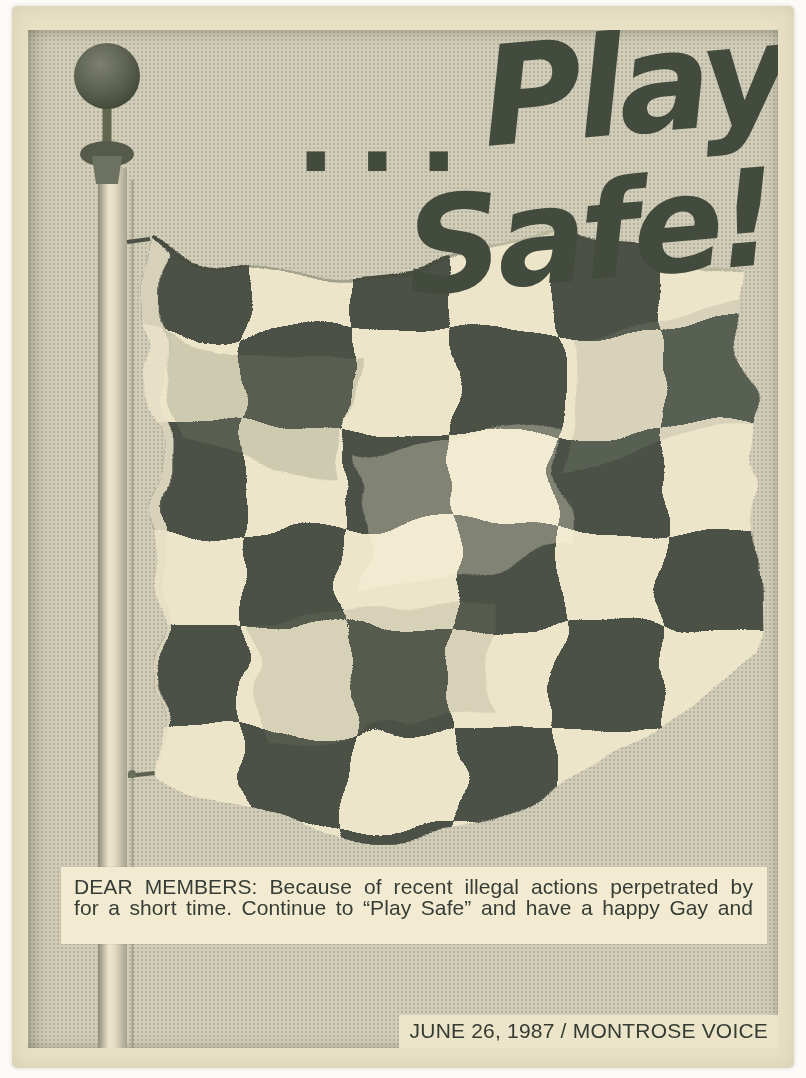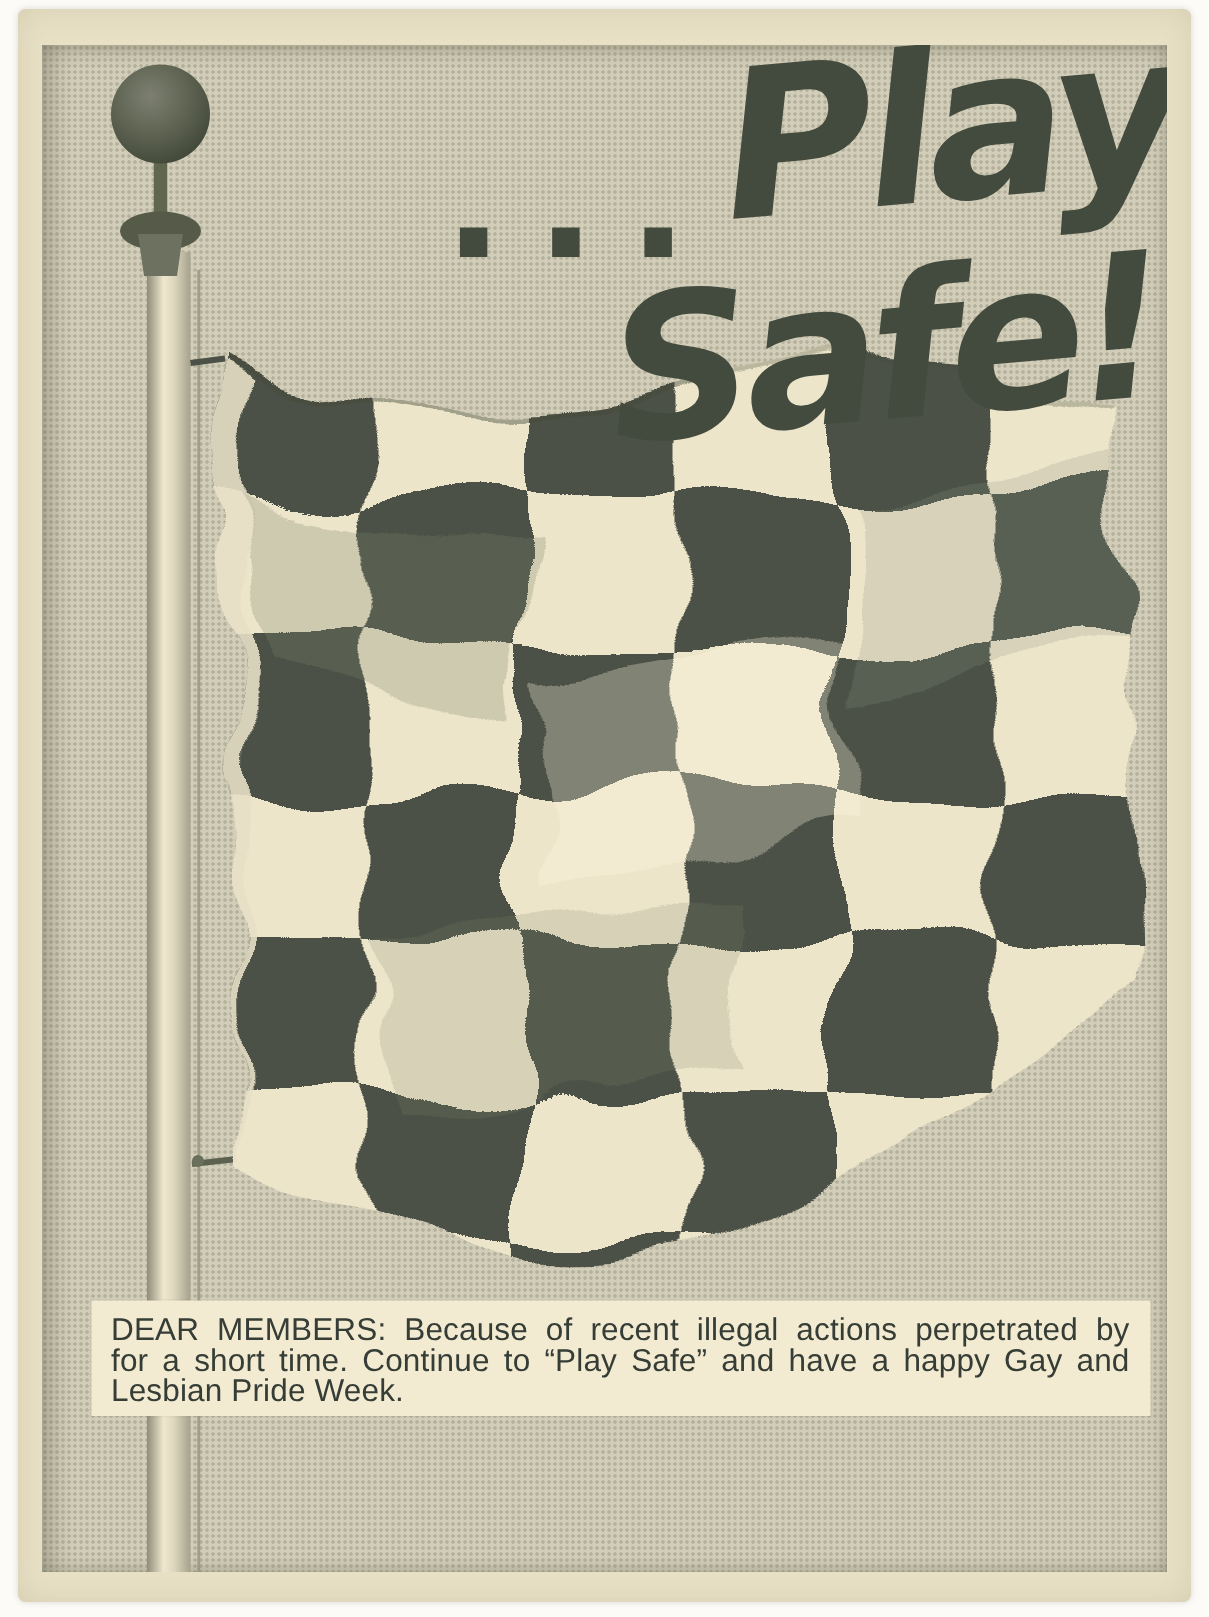--- a/index.html
+++ b/index.html
@@ -130,19 +130,19 @@
 
       <div class="headline">
         <span class="dots">...</span>
         <span class="play">Play</span>
         <span class="safe">Safe!</span>
       </div>
 
       <div class="notice">
         <div class="jline">DEAR MEMBERS: Because of recent illegal actions perpetrated by</div>
         <div class="jline">for a short time. Continue to “Play Safe” and have a happy Gay and</div>
-        <div class="lastline">Lesbian Pride Week.</div>
       </div>
 
+      <div class="footer-strip">JUNE 26, 1987 / MONTROSE VOICE</div>
 
     </div>
   </div>
 </div>
 
 </body></html>

